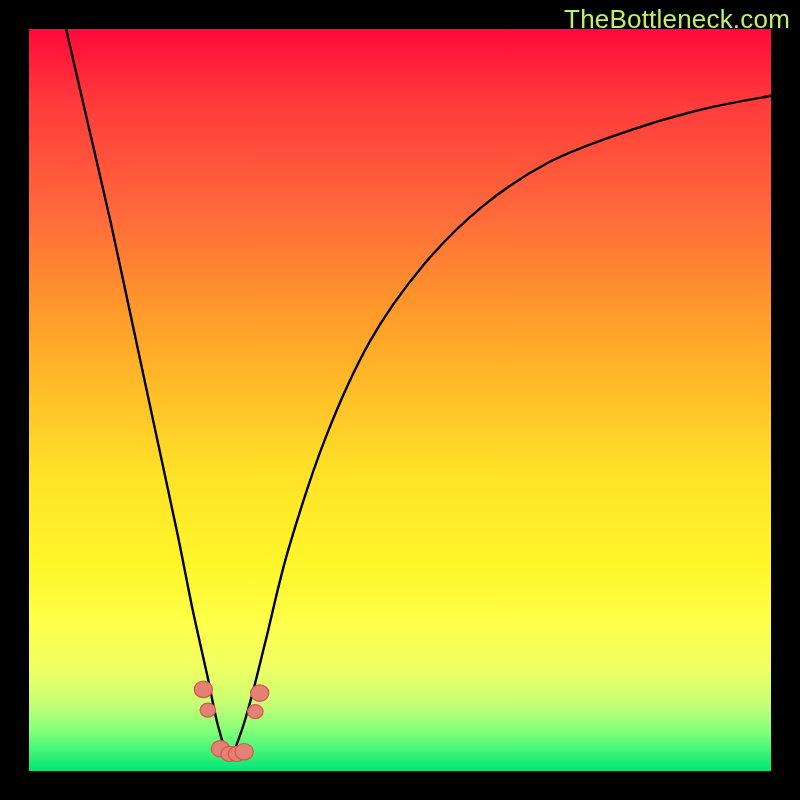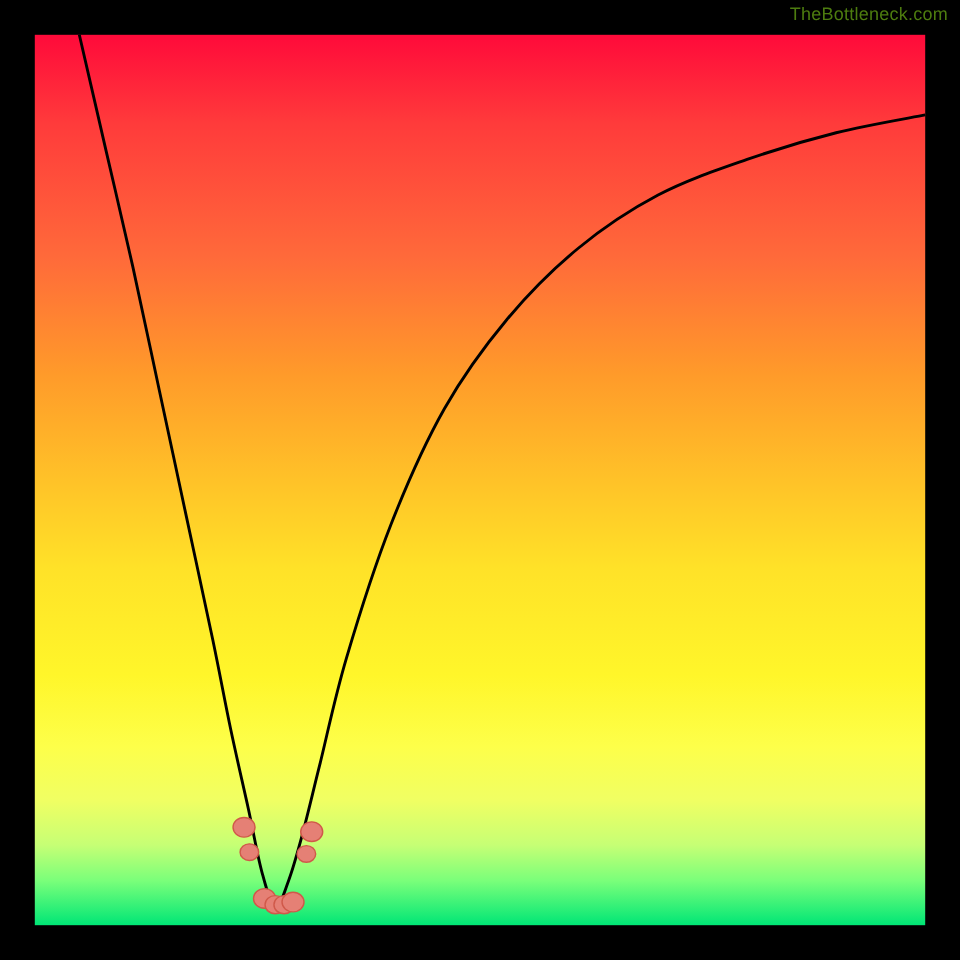--- a/index.html
+++ b/index.html
@@ -28,22 +28,22 @@
       #fdff4a 80%,
       #f0ff63 86%,
       #c6ff75 91%,
       #7aff7a 95%,
       #00e676 100%);
   }
   .watermark {
     position: absolute;
     top: 4px;
     right: 10px;
-    color: #4d7c0f;
-    font-size: 15px;
+    color: #bef264;
+    font-size: 26px;
     letter-spacing: 0.2px;
     font-weight: 500;
   }
   svg.curve {
     position: absolute;
     left: 29px;
     top: 29px;
     width: 742px;
     height: 742px;
     overflow: visible;

